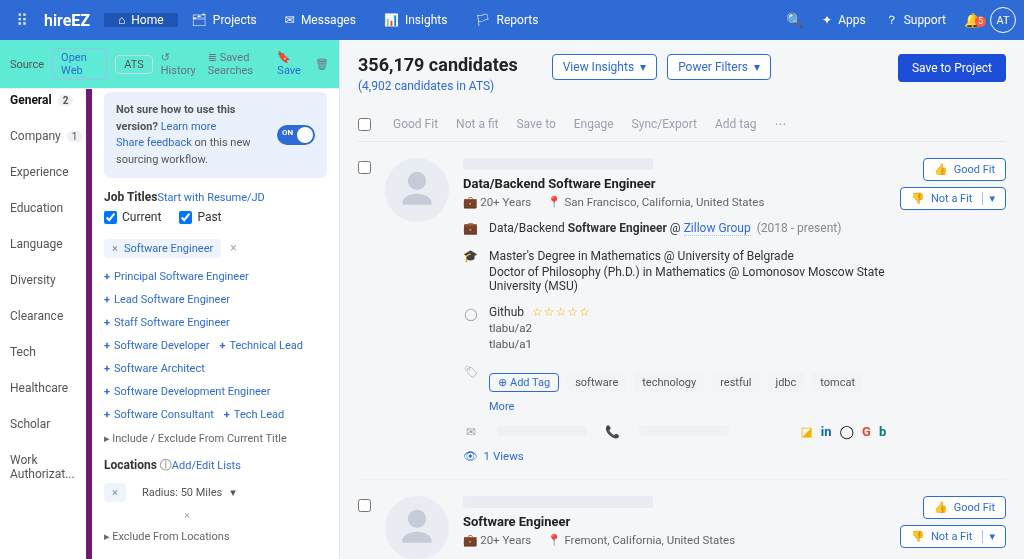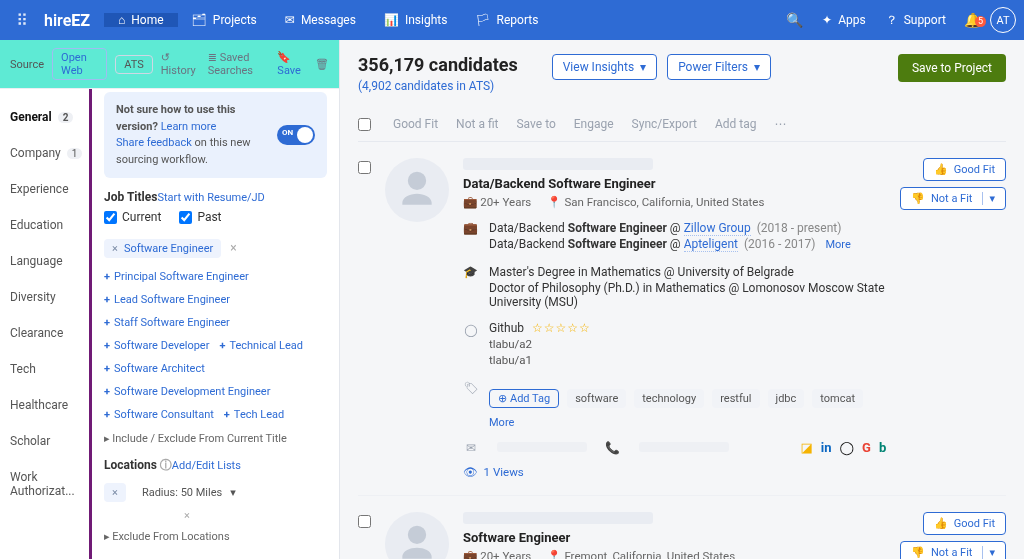--- a/index.html
+++ b/index.html
@@ -13,21 +13,21 @@
   .topnav .item.active{background:#1f56b6}
   .topbar .spacer{flex:1}
   .topbar .ricon{width:34px;text-align:center;font-size:14px;cursor:pointer}
   .topbar .rlabel{display:flex;align-items:center;gap:6px;padding:0 10px;cursor:pointer}
   .avatar-circle{width:26px;height:26px;border:1.5px solid #fff;border-radius:50%;display:flex;align-items:center;justify-content:center;font-size:11px}
   .bell{position:relative}
   .bell .dot{position:absolute;top:4px;right:4px;background:#ff5a3d;color:#fff;font-size:9px;border-radius:8px;padding:0 3px;line-height:11px}
 
   .layout{display:flex;height:calc(559px - 40px)}
   .leftcol{width:340px;background:#fff;border-right:1px solid #e3e6ec;display:flex;position:relative}
-  .filters-tabs{width:92px;border-right:3px solid #701a75;padding-top:59px}
+  .filters-tabs{width:92px;border-right:6px solid #701a75;padding-top:42px}
   .filters-tabs .tab{padding:11px 10px;font-size:12px;color:#555;cursor:pointer;display:flex;align-items:center;gap:6px}
   .filters-tabs .tab.active{font-weight:700;color:#111}
   .filters-tabs .badge{background:#eef0f4;color:#555;border-radius:8px;font-size:10px;padding:0 5px}
   .filters-body{flex:1;overflow:auto;padding:8px 12px 32px 12px}
   .srcrow{position:absolute;top:0;left:0;right:0;display:flex;align-items:center;gap:8px;padding:8px 10px;border-bottom:1px solid #eceef3;background:#5eead4;font-size:11px;color:#555}
   .srcrow .pill{border:1px solid #cfd7e4;border-radius:4px;padding:2px 8px;cursor:pointer}
   .srcrow .pill.blue{color:#2e6bd4;border-color:#9fbdf0}
   .srcrow .right{margin-left:auto;display:flex;gap:12px;align-items:center}
   .srcrow .link{color:#6b7280;cursor:pointer}
   .srcrow .savelink{color:#2e6bd4}
@@ -51,21 +51,21 @@
   .addlink .plus{font-weight:700}
   .mini{font-size:11px;color:#666;margin:8px 0}
   .locrow{display:flex;align-items:center;gap:10px}
   .radius{display:flex;align-items:center;gap:8px;color:#555;font-size:11px}
 
   .main{flex:1;overflow:auto;padding:14px 18px}
   .resultshead{display:flex;align-items:flex-start;gap:14px}
   .resultshead h2{font-size:18px;font-weight:700;color:#222}
   .resultshead .sub{color:#2e6bd4;font-size:12px;margin-top:4px}
   .pillbtn{border:1px solid #2e6bd4;color:#2e6bd4;border-radius:4px;padding:5px 10px;font-size:12px;display:inline-flex;align-items:center;gap:6px;cursor:pointer;background:#fff}
-  .savebtn{background:#4d7c0f;color:#fff;border-radius:4px;padding:7px 14px;font-size:12px;cursor:pointer;margin-left:auto}
+  .savebtn{background:#1d4ed8;color:#fff;border-radius:4px;padding:7px 14px;font-size:12px;cursor:pointer;margin-left:auto}
 
   .bulkrow{display:flex;align-items:center;gap:18px;border-bottom:1px solid #e6e9ef;padding:12px 0 10px 0;margin-top:12px;color:#9aa2af;font-size:12px}
   .bulkrow .ck{margin-right:4px}
 
   .card{display:flex;gap:14px;padding:16px 0;border-bottom:1px solid #eef0f4}
   .card .ck{padding-top:3px}
   .avatar{width:64px;height:64px;border-radius:50%;background:#e9ecf2;display:flex;align-items:center;justify-content:center;color:#b5bcc8}
   .avatar svg{width:44px;height:44px;fill:#c5ccd7}
   .cand{flex:1;min-width:0}
   .namebar{width:190px;height:12px;background:#e9ecf2;border-radius:3px;margin-bottom:6px}
@@ -306,21 +306,20 @@
         <div class="namebar"></div>
         <div class="ctitle">Data/Backend Software Engineer</div>
         <div class="metarow">
           <span><span class="ic">💼</span> <span>20+ Years</span></span>
           <span><span class="ic">📍</span> <span>San Francisco, California, United States</span></span>
         </div>
         <div class="iconrow">
             <span class="leadicon">💼</span>
           <div>
             <div class="exp"><span>Data/Backend </span><b>Software Engineer</b><span> @ </span><span class="co">Zillow Group</span> &nbsp;<span class="muted">(2018 - present)</span></div>
-            <div class="exp"><span>Data/Backend </span><b>Software Engineer</b><span> @ </span><span class="co">Apteligent</span> &nbsp;<span class="muted">(2016 - 2017)</span><span class="more">More</span></div>
           </div>
         </div>
         <div class="iconrow blk">
             <span class="leadicon">🎓</span>
           <div>
             <div class="exp">Master's Degree in Mathematics @ University of Belgrade</div>
             <div class="exp">Doctor of Philosophy (Ph.D.) in Mathematics @ Lomonosov Moscow State University (MSU)</div>
           </div>
         </div>
         <div class="iconrow blk">

